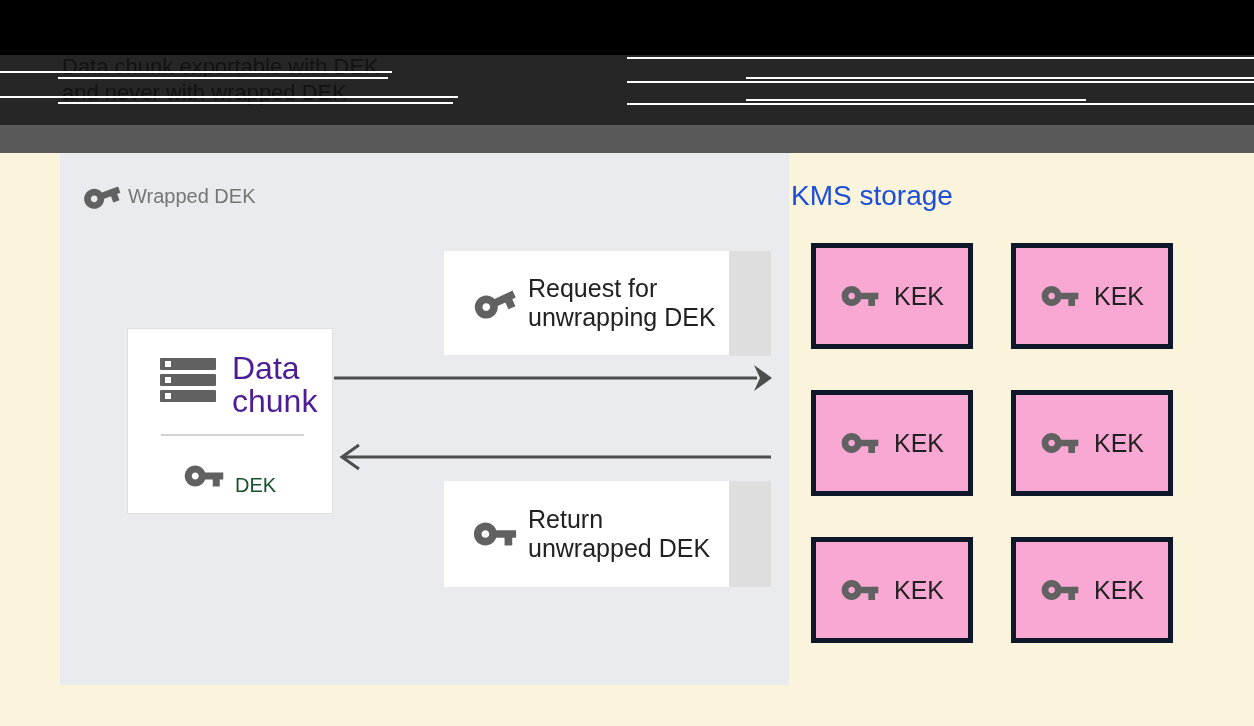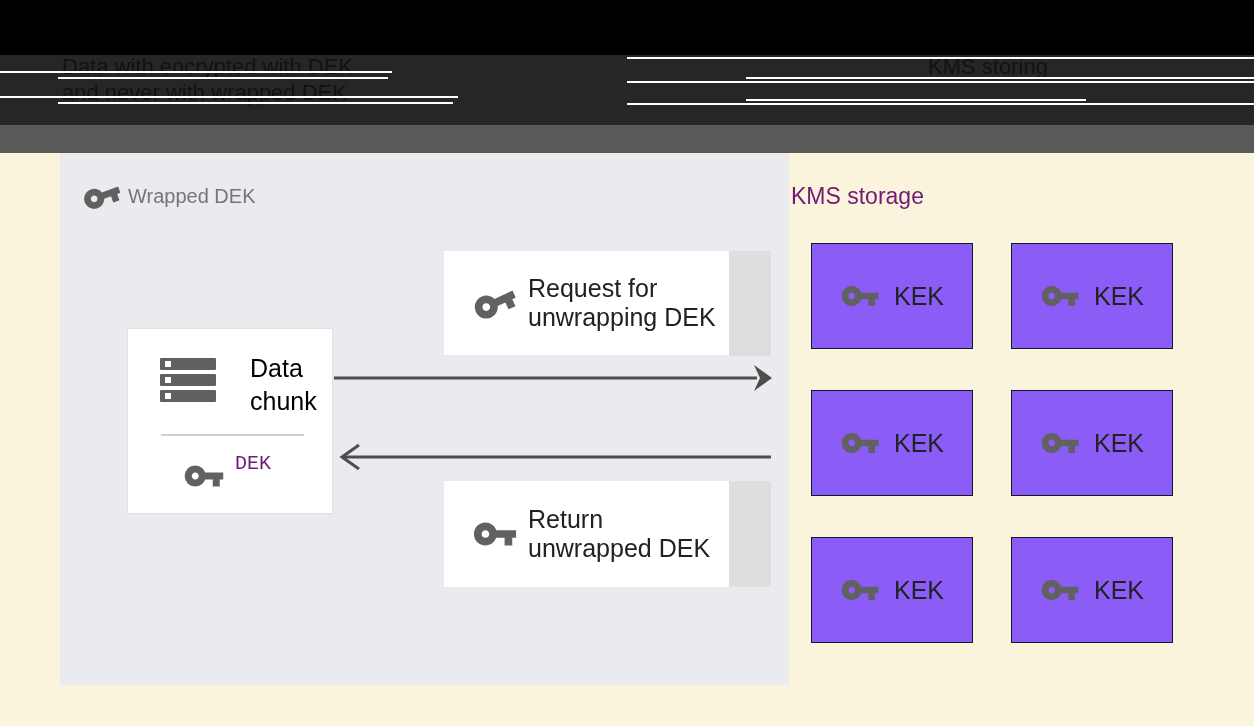--- a/index.html
+++ b/index.html
@@ -20,56 +20,55 @@
   .panel{position:absolute;left:60px;top:153px;width:729px;height:532px;background:#e9ebee;}
   .panel-title{position:absolute;left:68px;top:31px;font-size:20px;line-height:24px;color:#757575;}
   .icon-key{display:inline-block;}
   .icon-key svg{display:block;}
   .tilt20{transform:rotate(-20deg);}
   .tilt25{transform:rotate(-25deg);}
 
   .data-chunk-box{position:absolute;left:67px;top:175px;width:204px;height:184px;
     background:#fff;border:1px solid #e0e0e0;}
   .server-icon{position:absolute;left:32px;top:29px;}
-  .dc-label{position:absolute;left:104px;top:23px;font-size:25px;line-height:33px;color:#000000;margin-left:18px;}
+  .dc-label{position:absolute;left:104px;top:23px;font-size:32px;line-height:33px;color:#4c1d95;}
   .dc-divider{position:absolute;left:33px;top:105px;width:143px;height:2px;background:#d2d2d2;}
   .dek-key{position:absolute;left:55px;top:126px;}
-  .dek-label{position:absolute;left:107px;top:121px;font-size:20px;line-height:28px;color:#701a75;font-family:Liberation Mono, monospace;}
+  .dek-label{position:absolute;left:107px;top:142px;font-size:20px;line-height:28px;color:#14532d;}
 
   .msg-box{position:absolute;width:285px;background:#fff;display:flex;align-items:center;padding-left:28px;box-sizing:content-box;}
   .msg-box .txt{margin-left:10px;font-size:25px;line-height:29px;color:#212121;}
   .request-box{left:384px;top:98px;height:104px;width:257px;}
   .return-box{left:384px;top:328px;height:106px;width:257px;}
   .tab{position:absolute;width:42px;background:#dedede;}
   .request-tab{left:669px;top:98px;height:105px;}
   .return-tab{left:669px;top:328px;height:106px;}
   .arrow{position:absolute;}
 
   
-  .kms-title{position:absolute;left:791px;top:184px;font-size:23px;line-height:24px;color:#701a75;}
+  .kms-title{position:absolute;left:791px;top:184px;font-size:28px;line-height:24px;color:#1d4ed8;}
   .kek-grid{position:absolute;left:811px;top:243px;display:grid;
     grid-template-columns:162px 162px;grid-auto-rows:106px;column-gap:38px;row-gap:41px;}
-  .kek-box{background:#8b5cf6;border:1px solid #0f172a;box-sizing:border-box;
+  .kek-box{background:#f9a8d4;border:5px solid #0f172a;box-sizing:border-box;
     display:flex;align-items:center;justify-content:center;}
   .kek-box .kek-label{font-size:25px;color:#212121;margin-left:14px;}
 </style>
 </head>
 <body>
 
 <div class="stage">
 
   <div class="black-top"></div>
   <div class="header-band"></div>
 
   <div class="caption caption-left">
-    <div>Data with encrypted with DEK</div>
+    <div>Data chunk exportable with DEK</div>
     <div>and never with wrapped DEK</div>
   </div>
   <div class="caption caption-right">
-    <div>KMS storing</div>
   </div>
 
   <div class="artifact" style="left:0;top:71px;width:392px;"></div>
   <div class="artifact" style="left:58px;top:77px;width:330px;"></div>
   <div class="artifact" style="left:0;top:96px;width:458px;"></div>
   <div class="artifact" style="left:58px;top:102px;width:395px;"></div>
   <div class="artifact" style="left:627px;top:57px;width:627px;"></div>
   <div class="artifact" style="left:746px;top:77px;width:508px;"></div>
   <div class="artifact" style="left:627px;top:81px;width:627px;"></div>
   <div class="artifact" style="left:746px;top:99px;width:340px;"></div>

